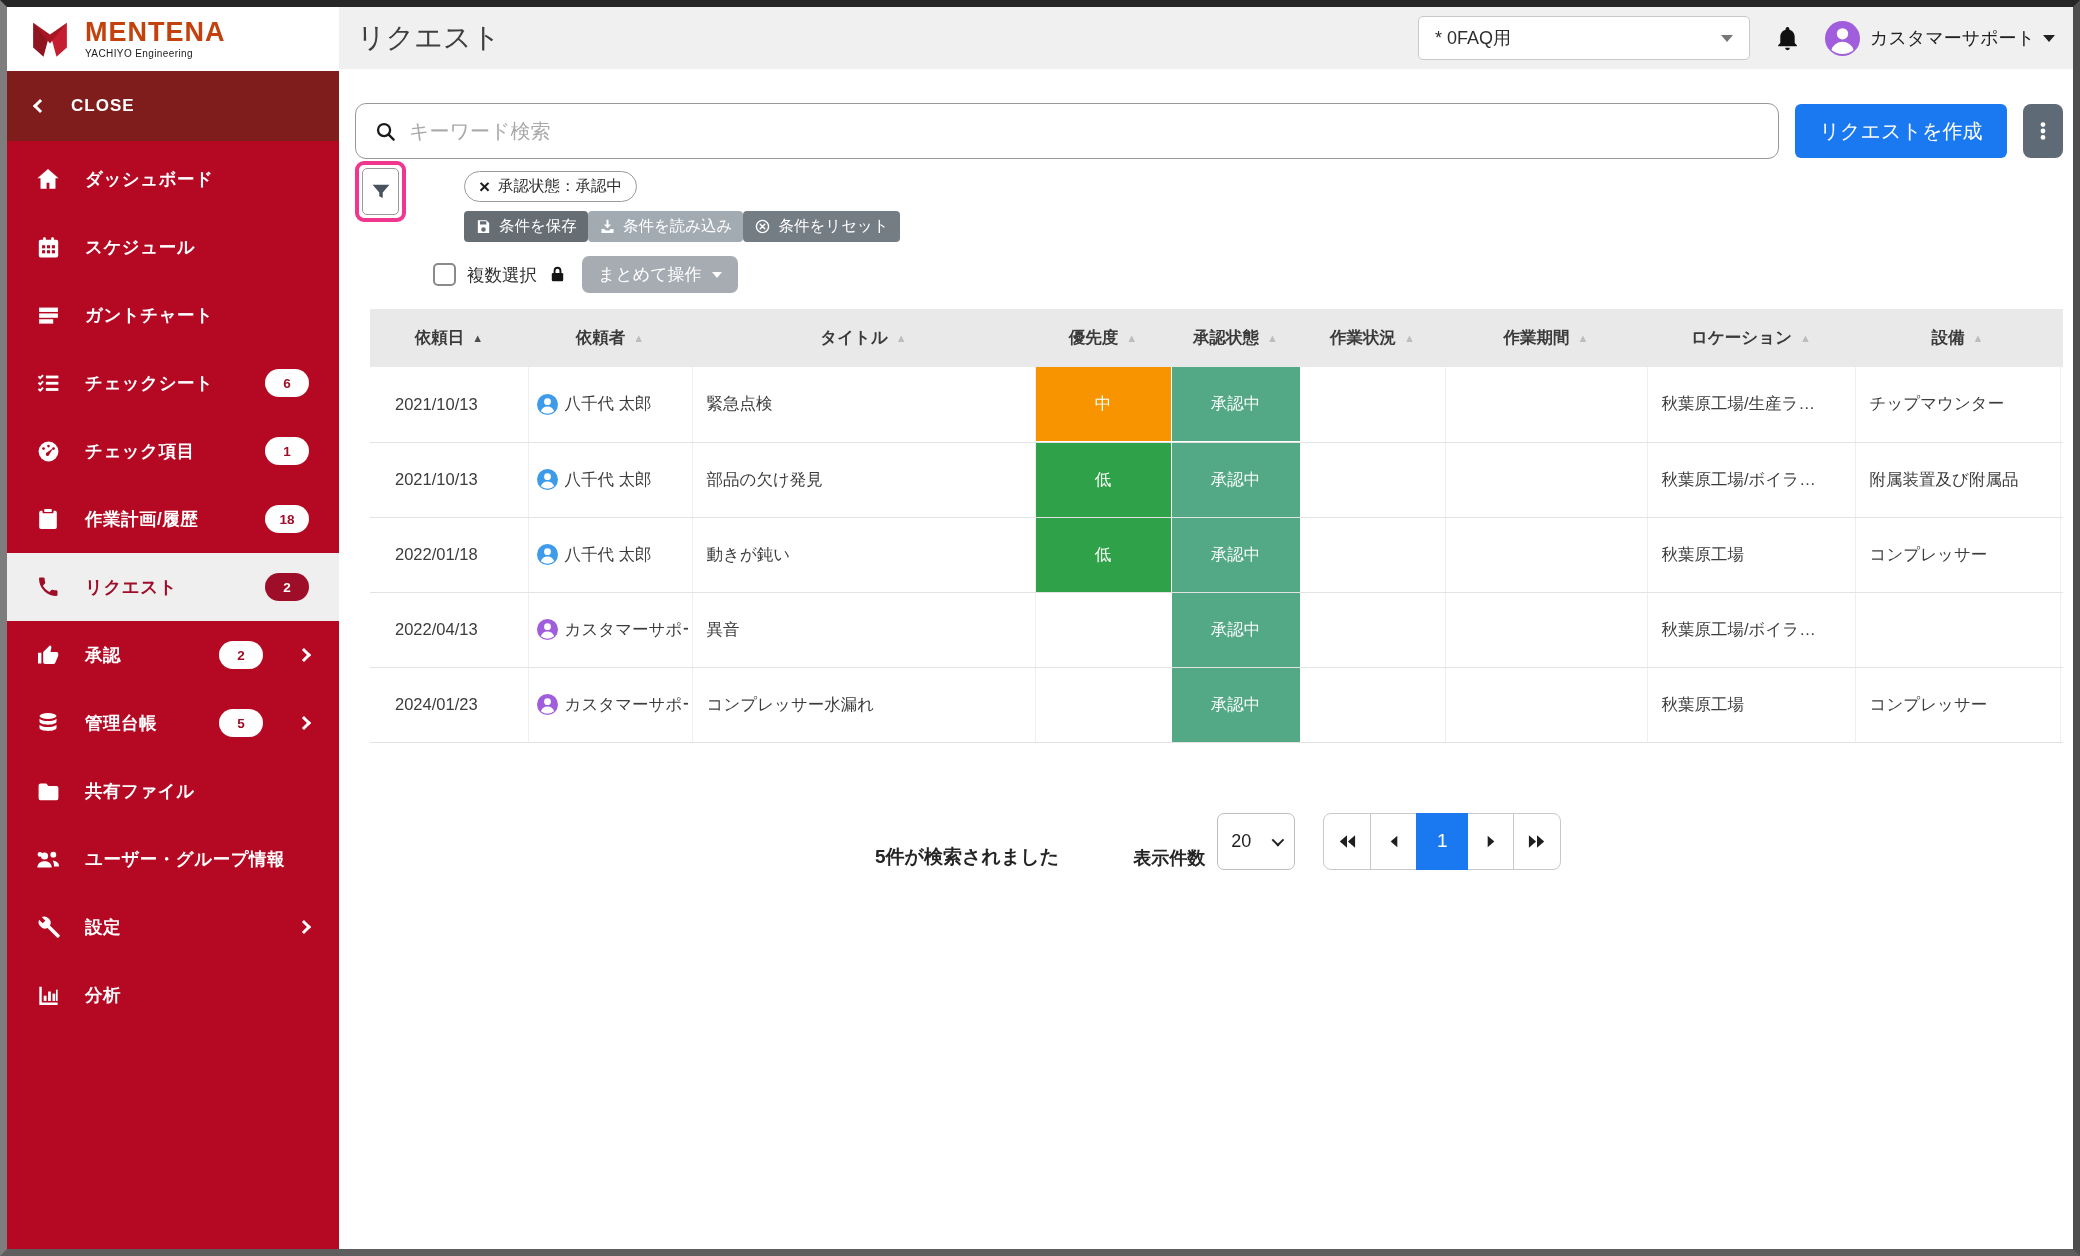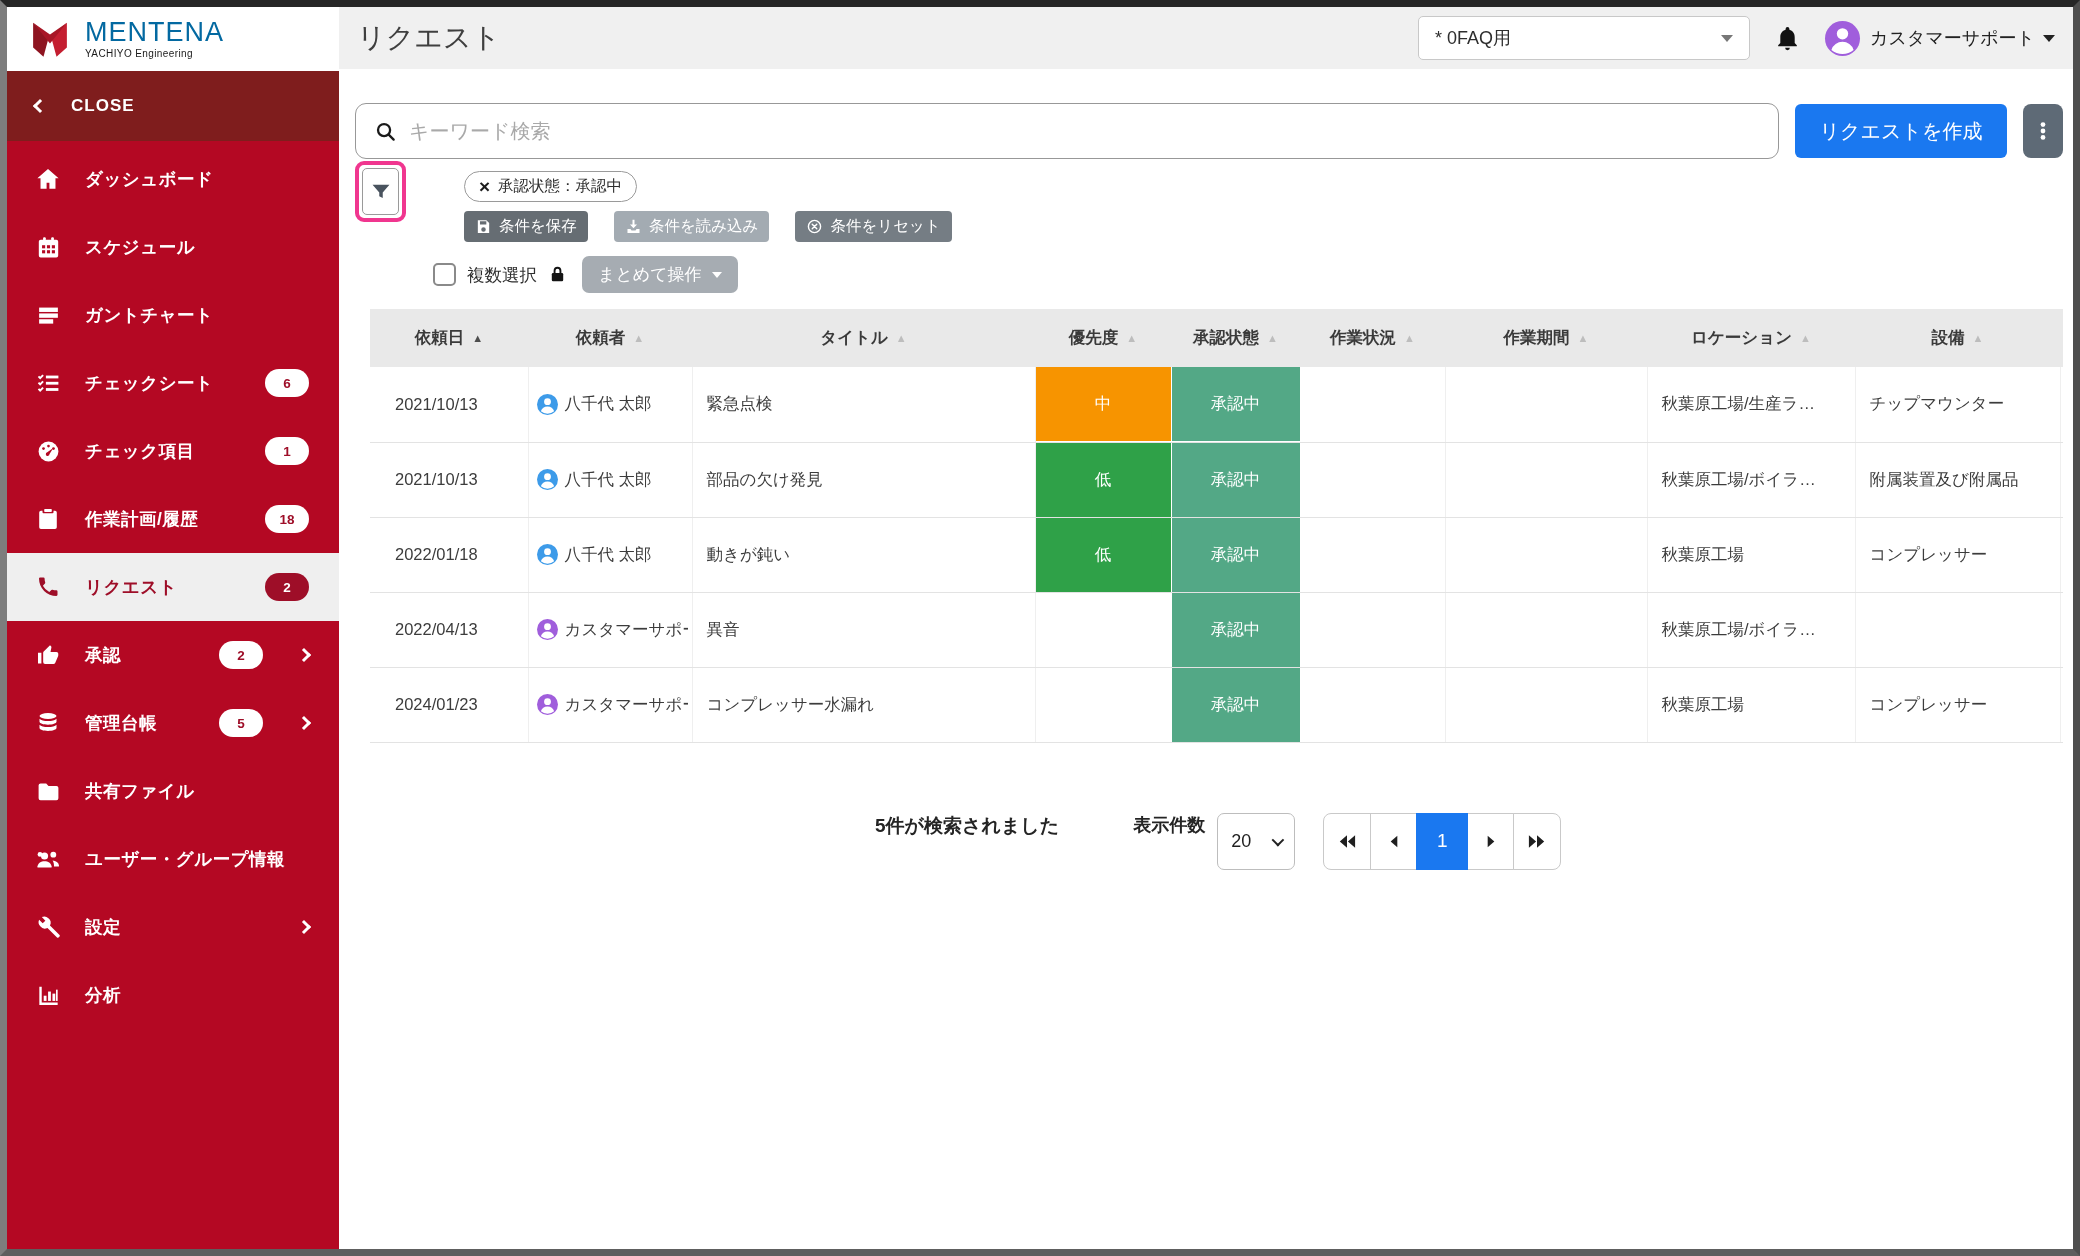--- a/index.html
+++ b/index.html
@@ -13,21 +13,21 @@
     border-color: #262626 #4e4e4e #5e5e5e #7d7d7d;
     background: #fff;
     display: flex;
     overflow: hidden;
     position: relative;
   }
   
   .sidebar { width: 332px; flex-shrink: 0; display: flex; flex-direction: column; background: #b40823; }
   .logo-area { height: 64px; background: #fff; display: flex; align-items: center; padding-left: 20px; gap: 12px; }
   .logo-mark { width: 46px; height: 46px; flex-shrink: 0; }
-  .logo-text .brand-name { font-size: 27px; font-weight: 400; color: #0369a1; letter-spacing: 1px; line-height: 1; }
+  .logo-text .brand-name { font-size: 27px; font-weight: 700; color: #c2410c; letter-spacing: 1px; line-height: 1; }
   .logo-text .brand-sub { font-size: 10px; font-weight: 400; color: #1a1a1a; letter-spacing: 0.4px; margin-top: 2px; }
   .close-bar { height: 70px; background: #7f1d1d; color: #fff; display: flex; align-items: center; padding-left: 28px; gap: 26px; cursor: pointer; }
   .close-bar .label { font-size: 17px; font-weight: 700; letter-spacing: 1px; }
   .chev { display: inline-block; width: 10px; height: 10px; border-top: 3px solid #fff; border-right: 3px solid #fff; }
   .chev-left { transform: rotate(-135deg); }
   .chev-right { transform: rotate(45deg); }
   .nav { flex: 1; padding-top: 4px; }
   .nav-item { height: 68px; display: flex; align-items: center; padding: 0 30px 0 26px; gap: 22px; color: #fff; cursor: pointer; }
   .nav-item svg { fill: currentColor; }
   .nav-item .icon { width: 30px; display: flex; justify-content: center; align-items: center; flex-shrink: 0; }
@@ -56,21 +56,21 @@
   .search-box input::placeholder { color: #a9a9a9; }
   .btn-create { width: 212px; height: 54px; background: #1a78f0; color: #fff; border: none; border-radius: 6px; font-size: 20px; font-family: inherit; cursor: pointer; flex-shrink: 0; }
   .btn-kebab { width: 40px; height: 54px; background: #5e6a76; border: none; border-radius: 8px; display: flex; align-items: center; justify-content: center; cursor: pointer; flex-shrink: 0; }
   
   .filter-area { margin-top: 2px; display: flex; align-items: flex-start; }
   .filter-highlight { border: 4px solid #f0368f; border-radius: 9px; padding: 3px; background: #fff; }
   .btn-filter { width: 37px; height: 47px; background: #fff; border: 1px solid #9a9a9a; border-radius: 5px; display: flex; align-items: center; justify-content: center; cursor: pointer; }
   .chips-col { margin-left: 58px; margin-top: 10px; display: flex; flex-direction: column; gap: 9px; }
   .chip { align-self: flex-start; height: 31px; border: 1.5px solid #9a9a9a; border-radius: 16px; display: flex; align-items: center; padding: 0 14px; gap: 8px; font-size: 15.5px; color: #2e2e2e; background: #fff; cursor: pointer; }
   .chip .x { font-size: 19px; font-weight: 700; color: #1c1c1c; line-height: 1; }
-  .cond-row { display: flex; gap: 26px; }
+  .cond-row { display: flex; gap: 0; }
   .cond-btn { height: 31px; border: none; border-radius: 4px; color: #fff; font-size: 15.5px; font-family: inherit; display: flex; align-items: center; gap: 7px; padding: 0 11px; cursor: pointer; }
   .cond-save { background: #666d73; }
   .cond-load { background: #a3abb2; }
   .cond-reset { background: #757d84; }
   
   .multi-row { margin-top: 14px; margin-left: 38px; display: flex; align-items: center; gap: 11px; padding-left: 40px; }
   .checkbox { width: 23px; height: 23px; border: 2px solid #8a8a8a; border-radius: 5px; background: #fff; cursor: pointer; }
   .multi-label { font-size: 17.5px; color: #2e2e2e; }
   .btn-bulk { height: 37px; background: #a6acb2; border: none; border-radius: 7px; color: #fff; font-size: 17px; font-family: inherit; display: flex; align-items: center; gap: 10px; padding: 0 16px; margin-left: 4px; cursor: pointer; }
   .bulk-caret { width: 0; height: 0; border-left: 5.5px solid transparent; border-right: 5.5px solid transparent; border-top: 6.5px solid #fff; }
@@ -90,21 +90,21 @@
   .person-badge { width: 21px; height: 21px; border-radius: 50%; flex-shrink: 0; }
   .person-blue { background: #3d9be9; }
   .person-purple { background: #a05edc; }
   tbody td.fill-cell { padding: 0; border-right: 1px solid #fff; }
   .cell-fill { height: 74px; display: flex; align-items: center; justify-content: center; color: #fff; font-size: 16.5px; }
   .prio-mid { background: #f79400; }
   .prio-low { background: #2fa148; }
   .prio-none { background: transparent; }
   .approval-fill { background: #53a886; }
   
-  .pagi-row { margin-top: 70px; display: flex; align-items: flex-start; margin-left: 520px; }
+  .pagi-row { margin-top: 70px; display: flex; align-items: flex-end; margin-left: 520px; }
   .result-summary { font-size: 19px; font-weight: 700; color: #242424; }
   .page-size-label { font-size: 18px; font-weight: 700; color: #242424; margin-left: 74px; }
   .page-size-select { margin-left: 12px; width: 78px; height: 57px; border: 1.5px solid #bdbdbd; border-radius: 7px; background: #fff; display: flex; align-items: center; padding: 0 13px; font-size: 18px; color: #1f1f1f; cursor: pointer; }
   .select-chev { margin-left: auto; width: 9px; height: 9px; border-right: 2.5px solid #222; border-bottom: 2.5px solid #222; transform: rotate(45deg) translateY(-2px); }
   .pager { display: flex; margin-left: 28px; }
   .page-btn { width: 48px; height: 57px; background: #fff; border: 1.5px solid #c9c9c9; margin-left: -1.5px; display: flex; align-items: center; justify-content: center; cursor: pointer; }
   .page-btn svg { fill: #1f1f1f; }
   .page-btn:first-child { border-radius: 8px 0 0 8px; margin-left: 0; }
   .page-btn:last-child { border-radius: 0 8px 8px 0; }
   .page-btn.current { background: #1a78f0; border-color: #1a78f0; color: #fff; font-size: 19px; width: 52px; z-index: 1; }

